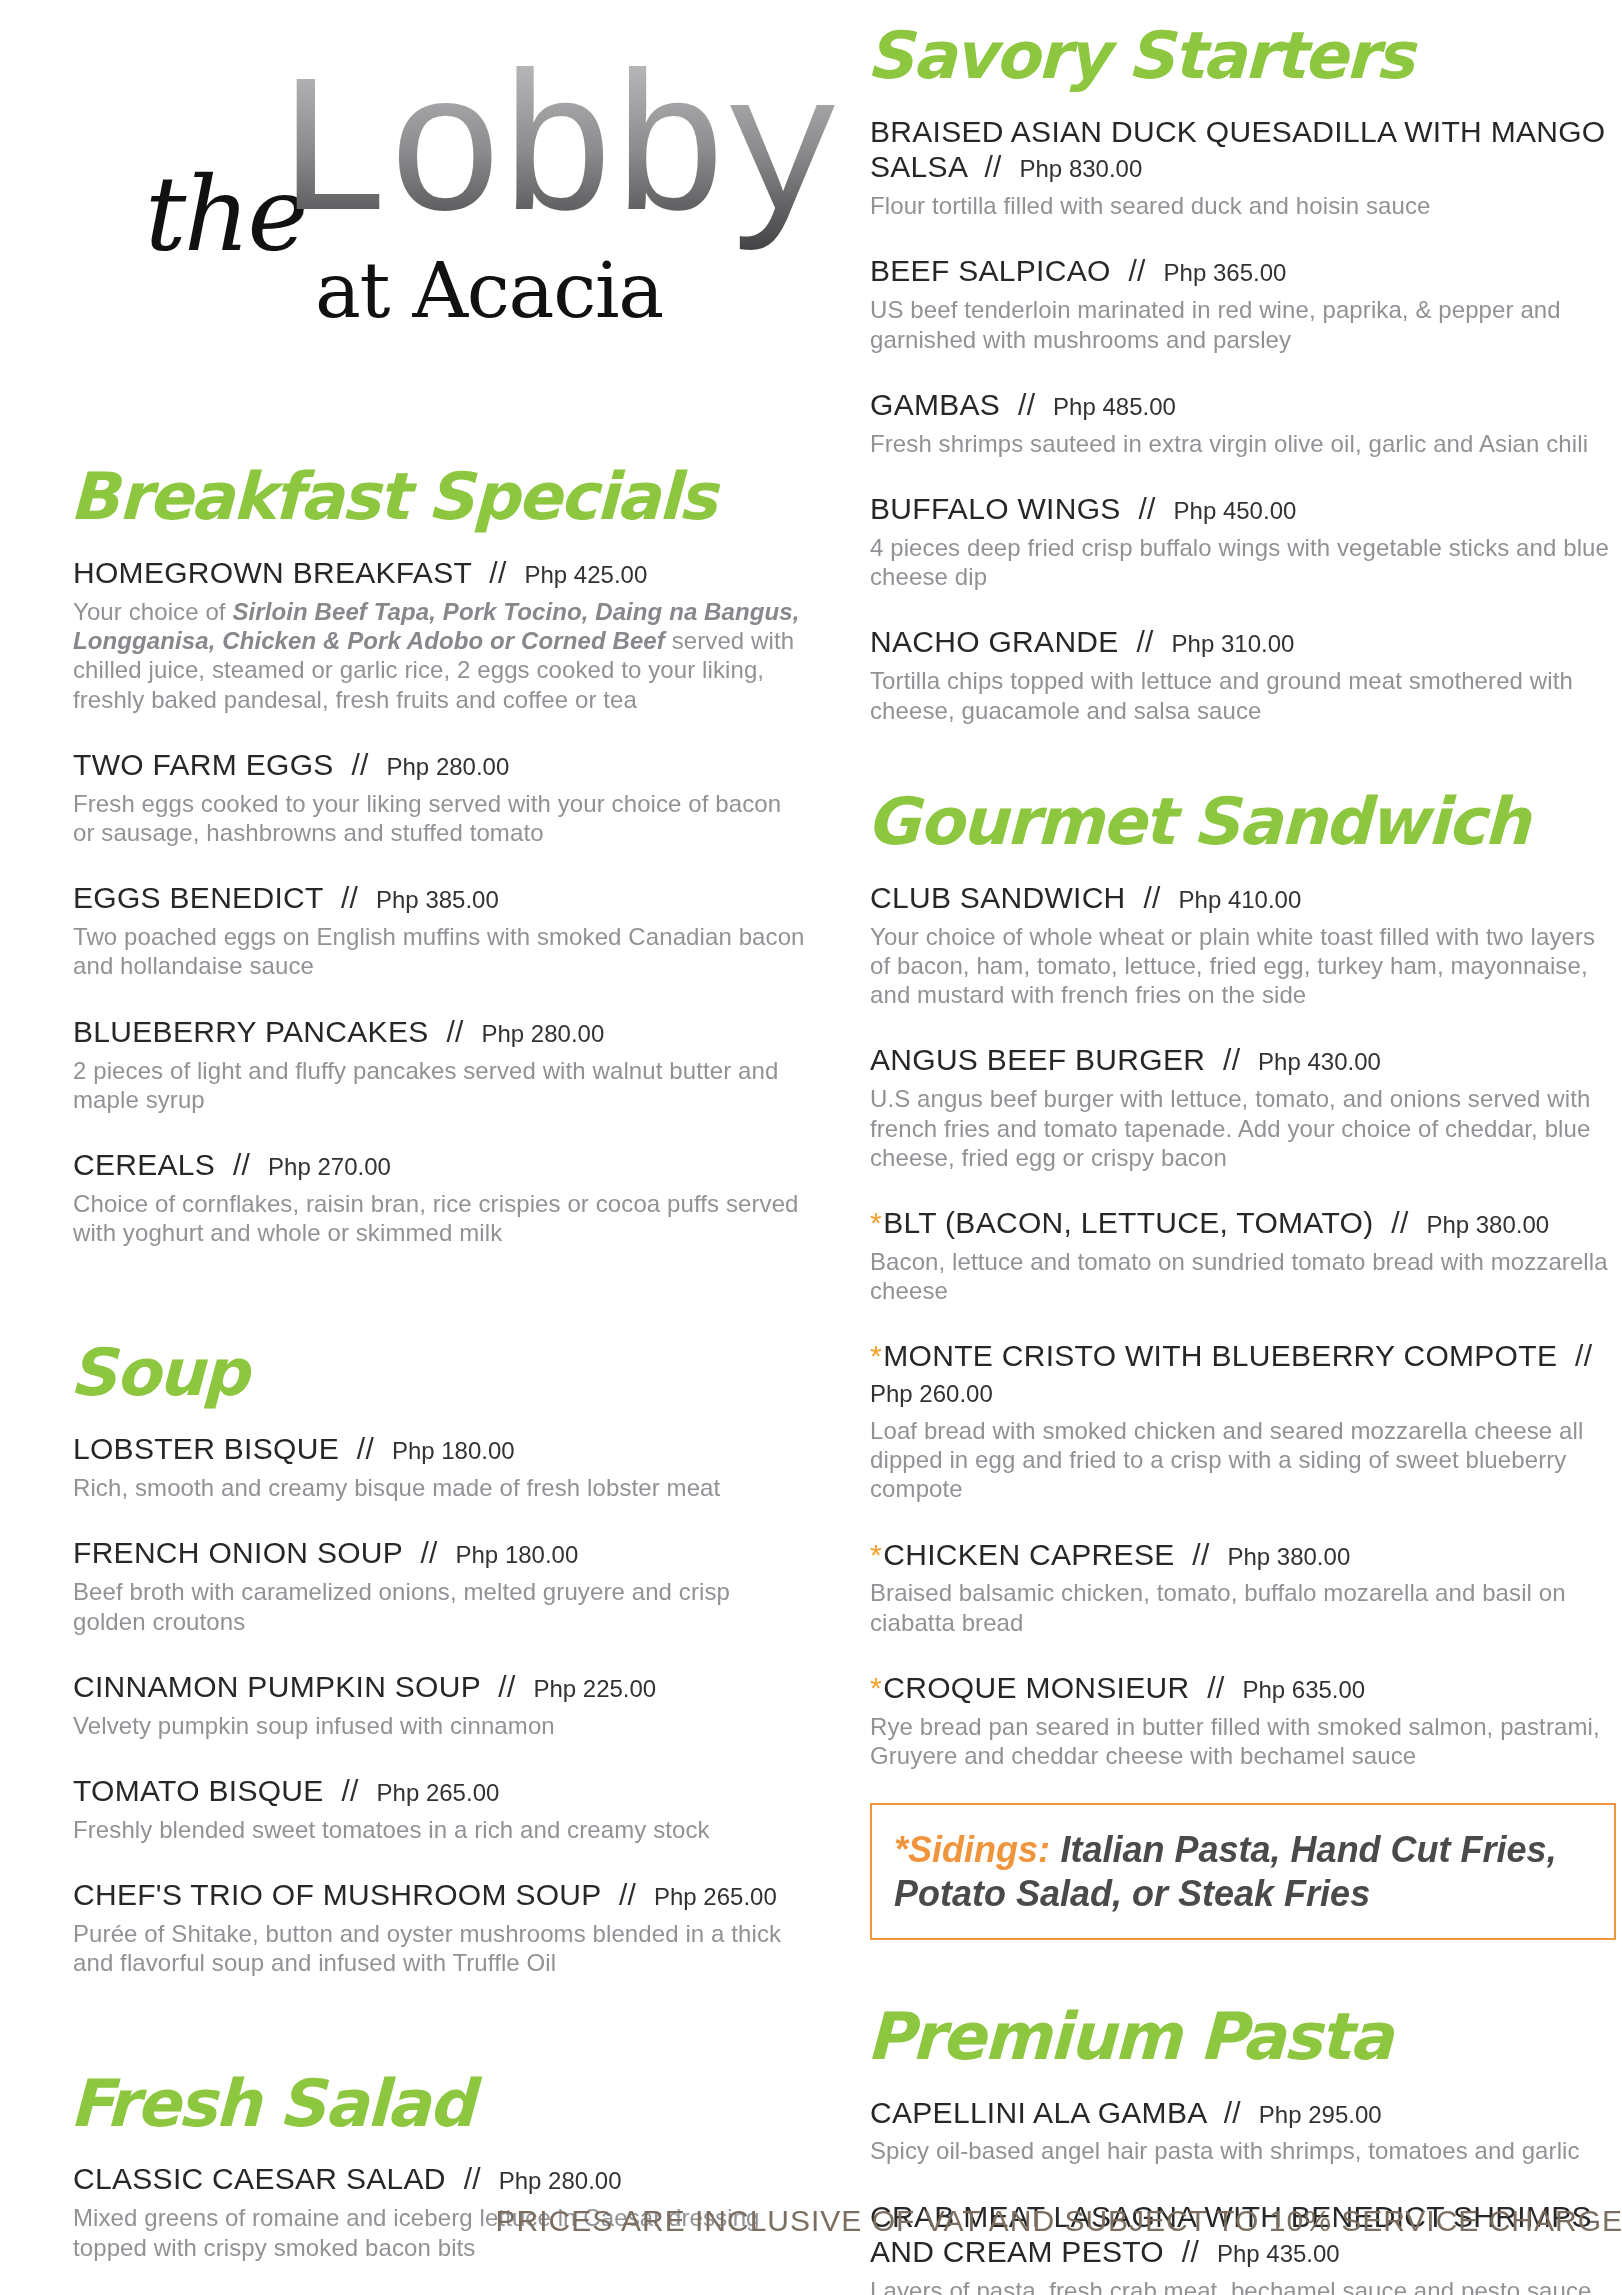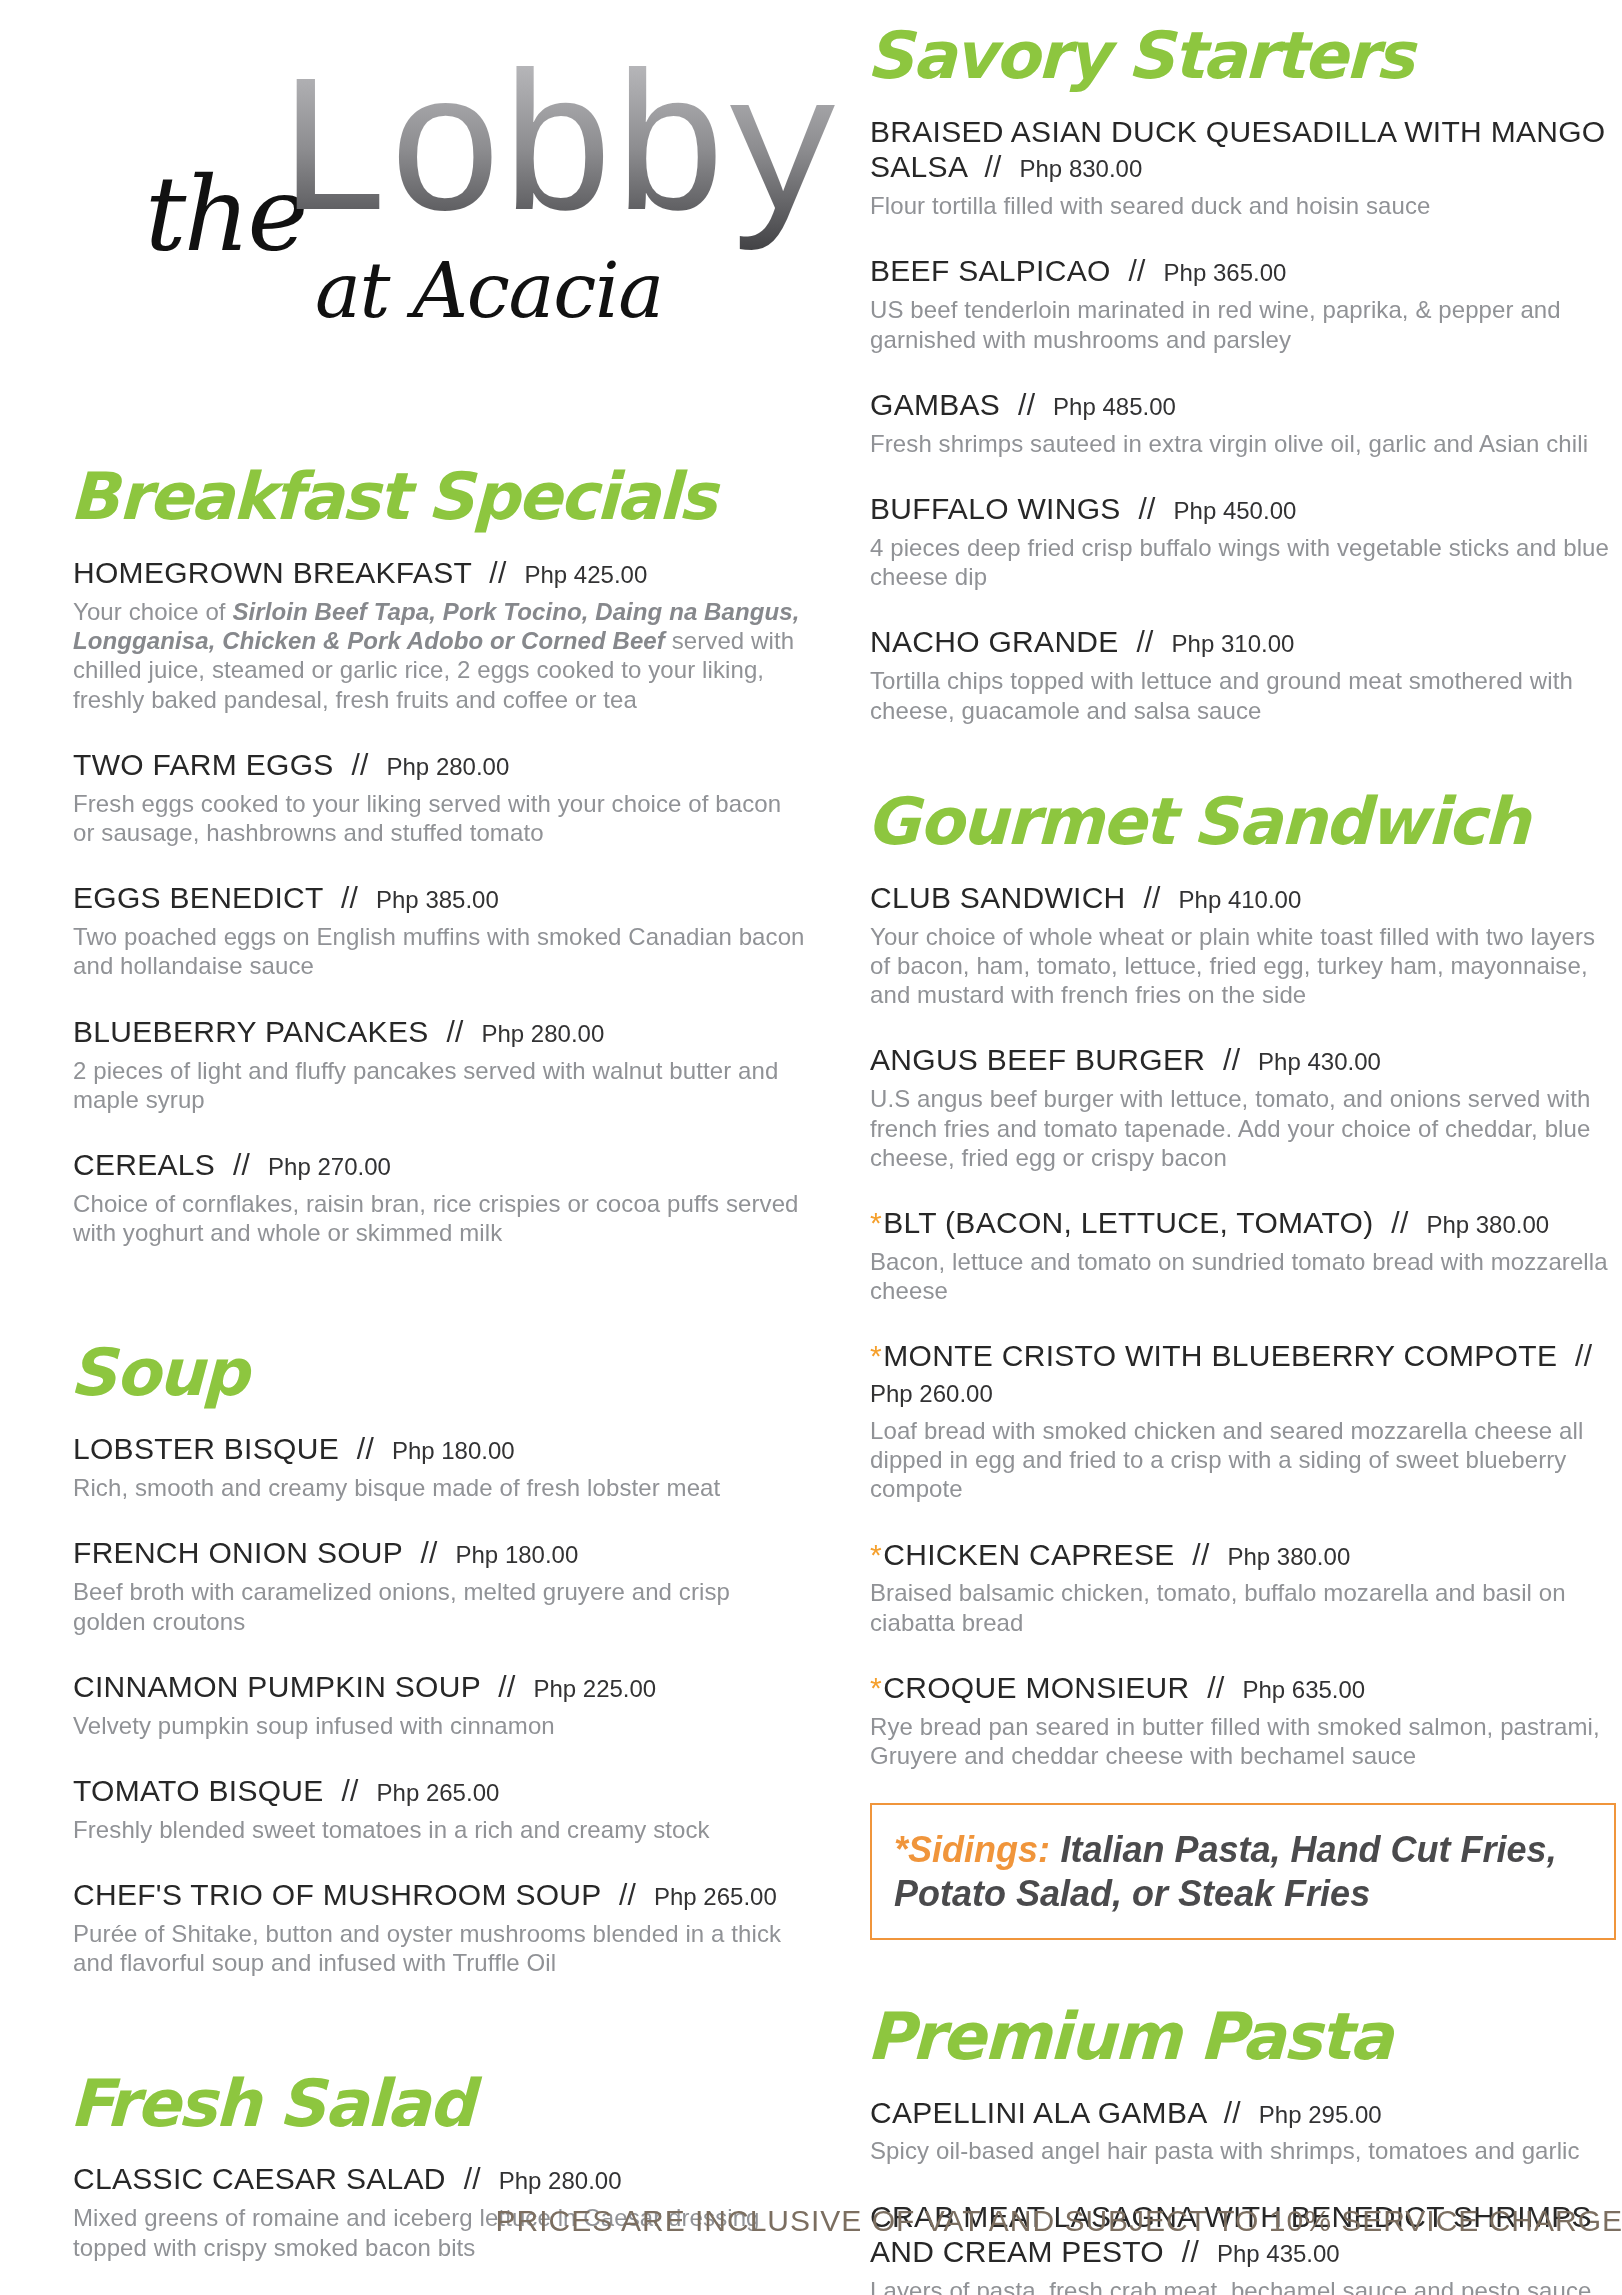--- a/index.html
+++ b/index.html
@@ -23,21 +23,21 @@
   }
   .logo-lobby{
     position:absolute;left:175px;top:-18.3px;
     font-family:Liberation Mono, monospace;font-size:196px;line-height:1;
     letter-spacing:-5.2px;
     background:linear-gradient(180deg,#b9b9bc 0%,#8e8e91 45%,#3f3f42 100%);
     -webkit-background-clip:text;background-clip:text;color:transparent;
   }
   .logo-at{
     position:absolute;left:216px;top:169px;
-    font-family:"DejaVu Serif", serif;font-style:italic;font-size:77px;color:#111;
+    font-family:"DejaVu Serif", serif;font-size:77px;color:#111;
     letter-spacing:-1.3px;
   }
 
   
   .script{
     font-family:"DejaVu Sans", sans-serif;
     font-style:italic;font-weight:bold;
     color:#8DC63F;
     font-size:65px;line-height:1.05;
     letter-spacing:-2px;

